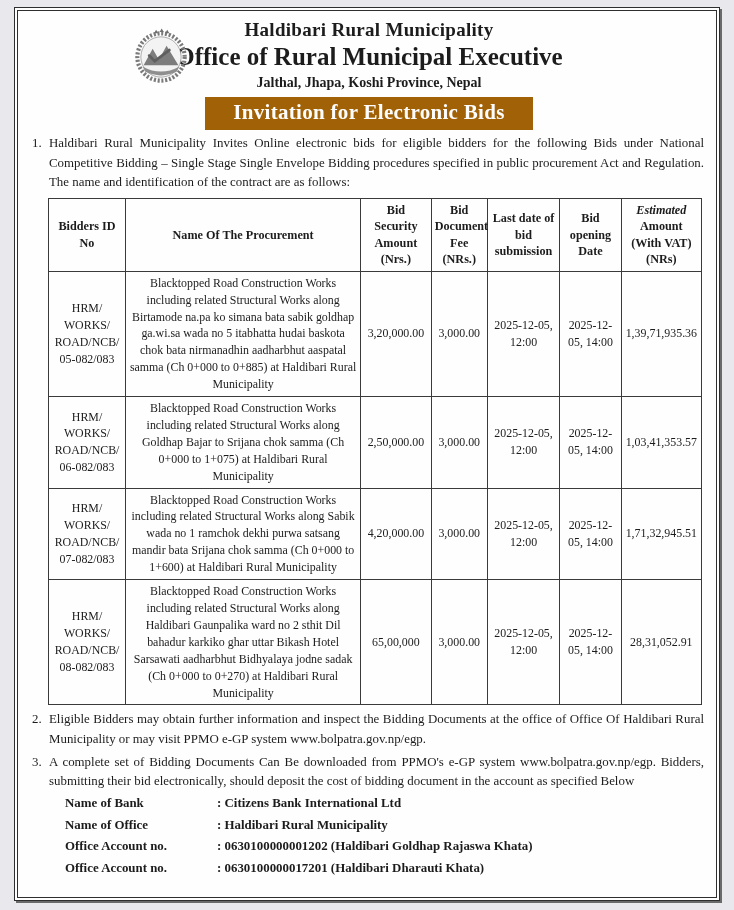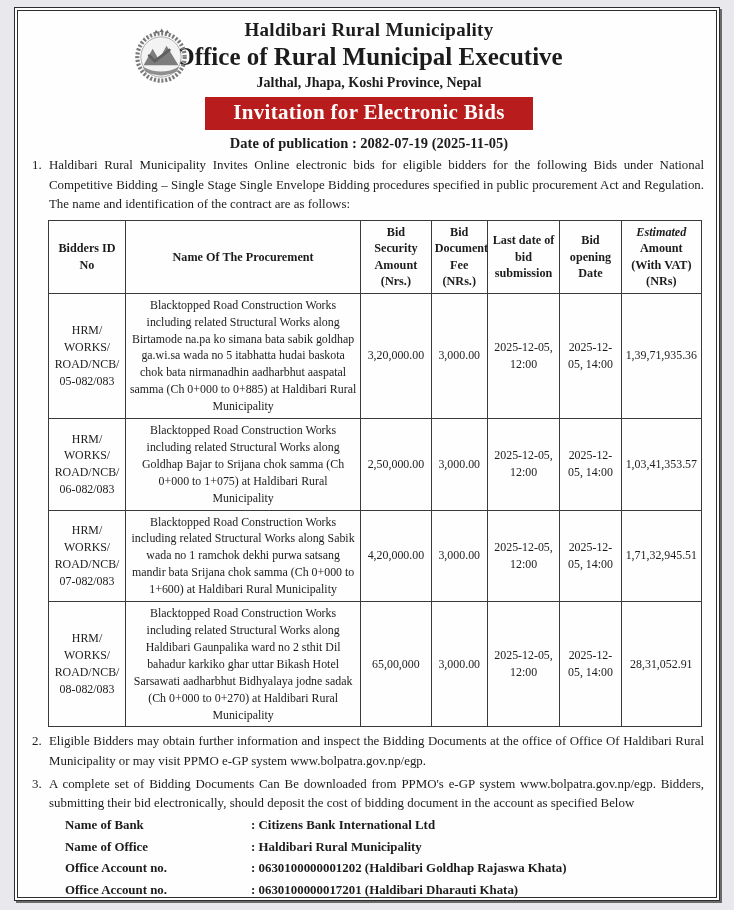--- a/index.html
+++ b/index.html
@@ -31,21 +31,21 @@
   .emblem {
     position: absolute;
     left: 94px; top: 6px;
     width: 70px; height: 64px;
   }
   .org-name   { font-size: 19px; font-weight: bold; letter-spacing: .3px; }
   .office-name{ font-size: 25px; font-weight: bold; margin-top: 2px; }
   .address    { font-size: 14px; font-weight: bold; margin-top: 4px; }
   .banner {
     display: inline-block;
-    background: #b91c1c;
+    background: #a16207;
     color: #fdfdfd;
     font-size: 21px;
     font-weight: bold;
     padding: 3px 28px 5px;
     margin-top: 6px;
     letter-spacing: .3px;
   }
   .pub-date { font-size: 14.5px; font-weight: bold; margin-top: 5px; }
   
   .items { margin-top: 4px; }
@@ -75,42 +75,41 @@
   .col-sec  { width: 10.8%; }
   .col-fee  { width: 8.6%;  }
   .col-last { width: 11.1%; }
   .col-open { width: 9.4%;  }
   .col-est  { width: 12.3%; }
   .est-italic { font-style: italic; }
   
   .bank { margin: 1px 0 1px 33px; }
   .bank-row { display: flex; font-size: 12.9px; font-weight: bold; line-height: 1.68; }
   .bank-label { width: 152px; flex: 0 0 152px; }
-  .bank-value { flex: 1; margin-left: 34px; }
+  .bank-value { flex: 1; }
 </style>
 </head>
 <body>
 
 <div class="page">
   <div class="doc">
 
     <div class="doc-header">
       <svg class="emblem" viewBox="0 0 100 92" aria-hidden="true">
         <circle cx="50" cy="46" r="34" fill="none" stroke="#7a7a7a" stroke-width="6" stroke-dasharray="3,2.5"></circle>
         <circle cx="50" cy="46" r="29" fill="#f3f3f3" stroke="#8a8a8a" stroke-width="1"></circle>
         <path d="M25,58 L38,34 L47,50 L58,30 L75,58 Z" fill="#7d7d7d"></path>
         <path d="M33,44 L41,52 L62,36" fill="none" stroke="#5f5f5f" stroke-width="4" stroke-linecap="round"></path>
         <path d="M24,60 Q50,74 76,60 L73,67 Q50,78 27,67 Z" fill="#8f8f8f"></path>
         <path d="M40,12 l3,-5 l3,5 z M48,10 l3,-5 l3,5 z M56,12 l3,-5 l3,5 z" fill="#6f6f6f"></path>
       </svg>
       <div class="org-name">Haldibari Rural Municipality</div>
       <div class="office-name">Office of Rural Municipal Executive</div>
       <div class="address">Jalthal, Jhapa, Koshi Province, Nepal</div>
       <div><span class="banner">Invitation for Electronic Bids</span></div>
-      <div class="pub-date">Date of publication : 2082-07-19 (2025-11-05)</div>
     </div>
 
     <div class="items">
 
       <div class="li">
         <span class="num">1.</span>
         <span class="txt">Haldibari Rural Municipality  Invites  Online electronic bids for eligible bidders for the following Bids under National Competitive Bidding – Single Stage Single Envelope Bidding procedures specified in public procurement Act and Regulation. The name and identification of the contract are as follows:</span>
       </div>
 
       <table class="bids">

